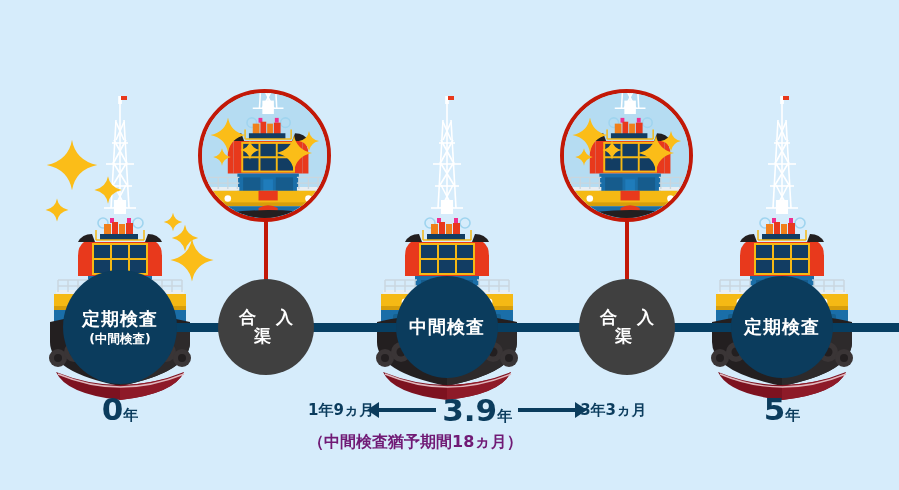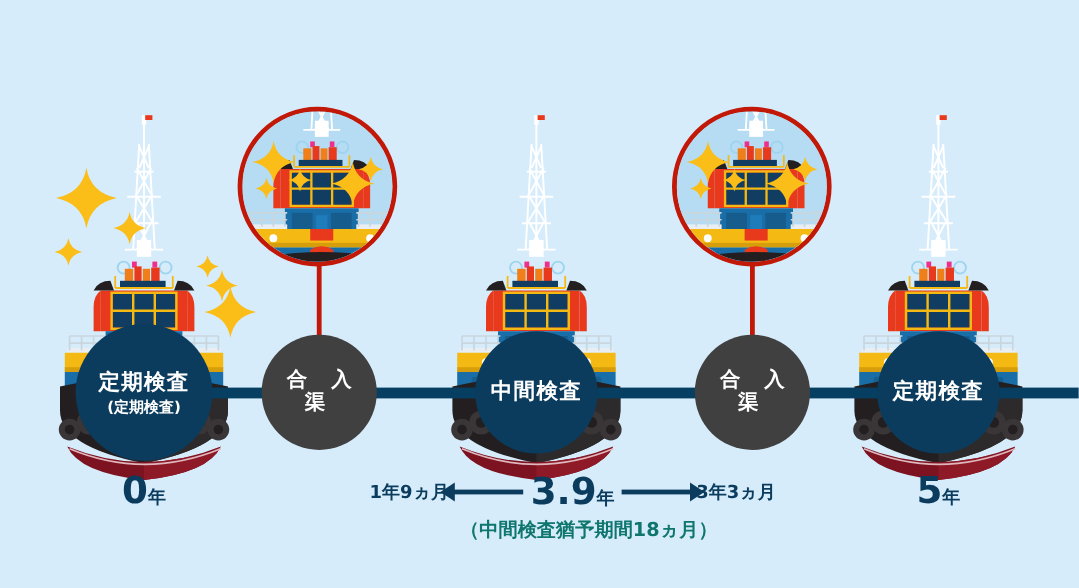--- a/index.html
+++ b/index.html
@@ -49,22 +49,22 @@
     content:"";position:absolute;left:-11px;top:50%;transform:translateY(-50%);
     width:0;height:0;border-top:8px solid transparent;border-bottom:8px solid transparent;
     border-right:12px solid #0b3c5d;
   }
   .arrow-r:after{
     content:"";position:absolute;right:-11px;top:50%;transform:translateY(-50%);
     width:0;height:0;border-top:8px solid transparent;border-bottom:8px solid transparent;
     border-left:12px solid #0b3c5d;
   }
   .span-note{
-    position:absolute;color:#0f766e;font-weight:700;font-size:16px;
-    text-align:right;white-space:nowrap;
+    position:absolute;color:#701a75;font-weight:700;font-size:16px;
+    text-align:left;white-space:nowrap;
   }
 
   
   .inset{
     position:absolute;border-radius:50%;overflow:hidden;
     border:4px solid #c21807;background:#b5dcf2;box-sizing:border-box;
   }
   .inset-stem{position:absolute;width:4px;background:#c21807;}
 
   
@@ -301,21 +301,21 @@
   </div>
 
   <div class="timeline-bar" style="left:170px;top:323px;width:56px;"></div>
   <div class="timeline-bar" style="left:306px;top:323px;width:96px;"></div>
   <div class="timeline-bar" style="left:492px;top:323px;width:92px;"></div>
   <div class="timeline-bar" style="left:668px;top:323px;width:68px;"></div>
   <div class="timeline-bar" style="left:828px;top:323px;width:71px;"></div>
 
   <div class="node insp" style="left:63px;top:270px;width:114px;height:114px;">
     <div class="node-main">定期検査</div>
-    <div class="node-sub">(定期検査)</div>
+    <div class="node-sub">(中間検査)</div>
   </div>
 
   <div class="node dock" style="left:218px;top:279px;width:96px;height:96px;">
     <div class="node-main">合 入 渠</div>
   </div>
 
   <div class="node insp" style="left:396px;top:276px;width:102px;height:102px;">
     <div class="node-main">中間検査</div>
   </div>
 

